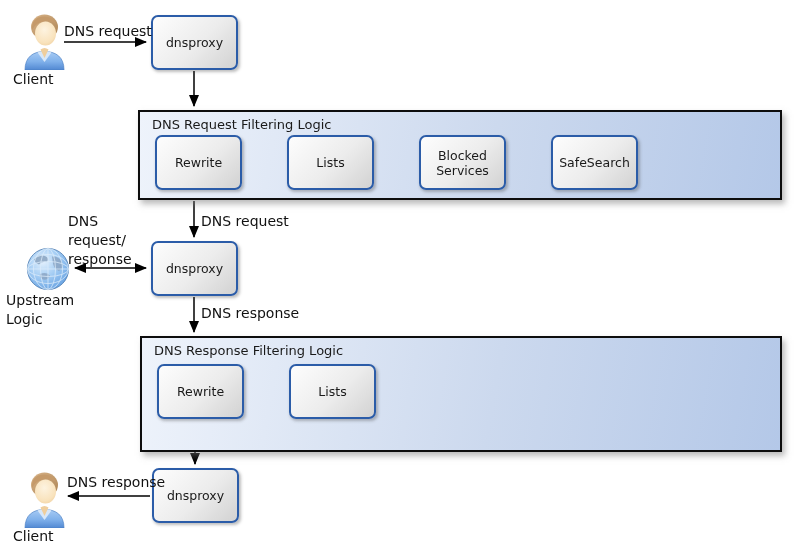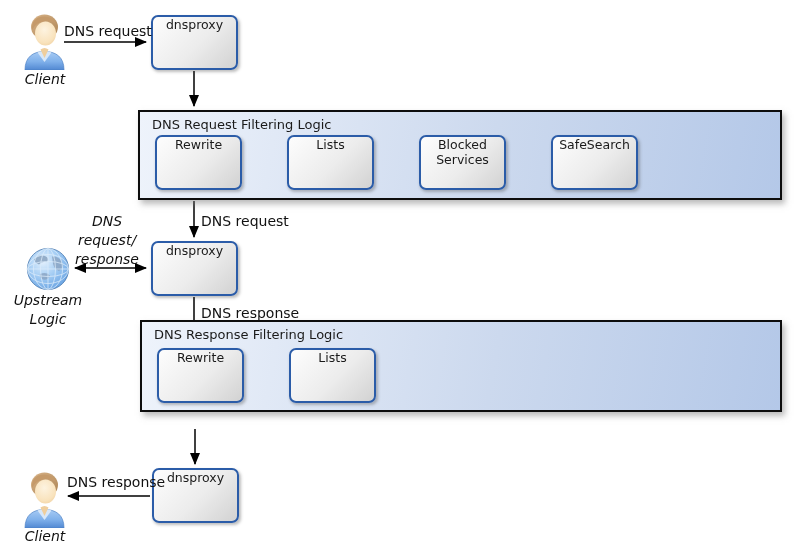--- a/index.html
+++ b/index.html
@@ -6,32 +6,32 @@
   html,body{margin:0;padding:0;background:#ffffff;}
   body{font-family:"DejaVu Sans","Liberation Sans",sans-serif;color:#1a1a1a;}
   .canvas{position:relative;width:797px;height:558px;background:#ffffff;overflow:hidden;}
   .overlay{position:absolute;left:0;top:0;width:797px;height:558px;pointer-events:none;}
 
   .box{
     position:absolute;width:87px;height:55px;box-sizing:border-box;
     border:2px solid #2b5ca8;border-radius:7px;
     background:linear-gradient(135deg,#fdfdfd 0%,#ececec 55%,#d2d2d2 100%);
     box-shadow:1.5px 2px 3px rgba(70,70,70,0.35);
-    display:flex;justify-content:center;
+    display:flex;align-items:center;justify-content:center;
     text-align:center;font-size:12.5px;line-height:15px;color:#1a1a1a;
   }
   .container-box{
     position:absolute;box-sizing:border-box;
     border:2px solid #0d0d0d;
     background:linear-gradient(100deg,#eef3fb 0%,#ccd9ee 55%,#b4c8e8 100%);
     box-shadow:3px 4px 6px rgba(120,120,120,0.5);
   }
   .container-title{position:absolute;left:12px;top:5px;font-size:13px;white-space:nowrap;}
   .label{position:absolute;font-size:14px;color:#111;white-space:nowrap;}
-  .center{text-align:center;font-style:italic;}
+  .center{}
   .multi{white-space:pre-line;line-height:19px;}
   .icon{position:absolute;}
 </style>
 </head>
 <body>
 
 <div class="canvas">
 
   <svg class="overlay" viewBox="0 0 797 558" xmlns="http://www.w3.org/2000/svg">
     <defs>
@@ -137,21 +137,21 @@
       <span>Lists</span>
     </div>
     <div class="box" style="left:279px;top:23px">
       <span>Blocked Services</span>
     </div>
     <div class="box" style="left:411px;top:23px">
       <span>SafeSearch</span>
     </div>
   </div>
 
-  <div class="container-box" style="left:140px;top:320px;width:642px;height:92px">
+  <div class="container-box" style="left:140px;top:336px;width:642px;height:116px">
     <div class="container-title">DNS Response Filtering Logic</div>
     <div class="box" style="left:15px;top:26px">
       <span>Rewrite</span>
     </div>
     <div class="box" style="left:147px;top:26px">
       <span>Lists</span>
     </div>
   </div>
 
   <div class="label" style="left:64px;top:23px">DNS request</div>

